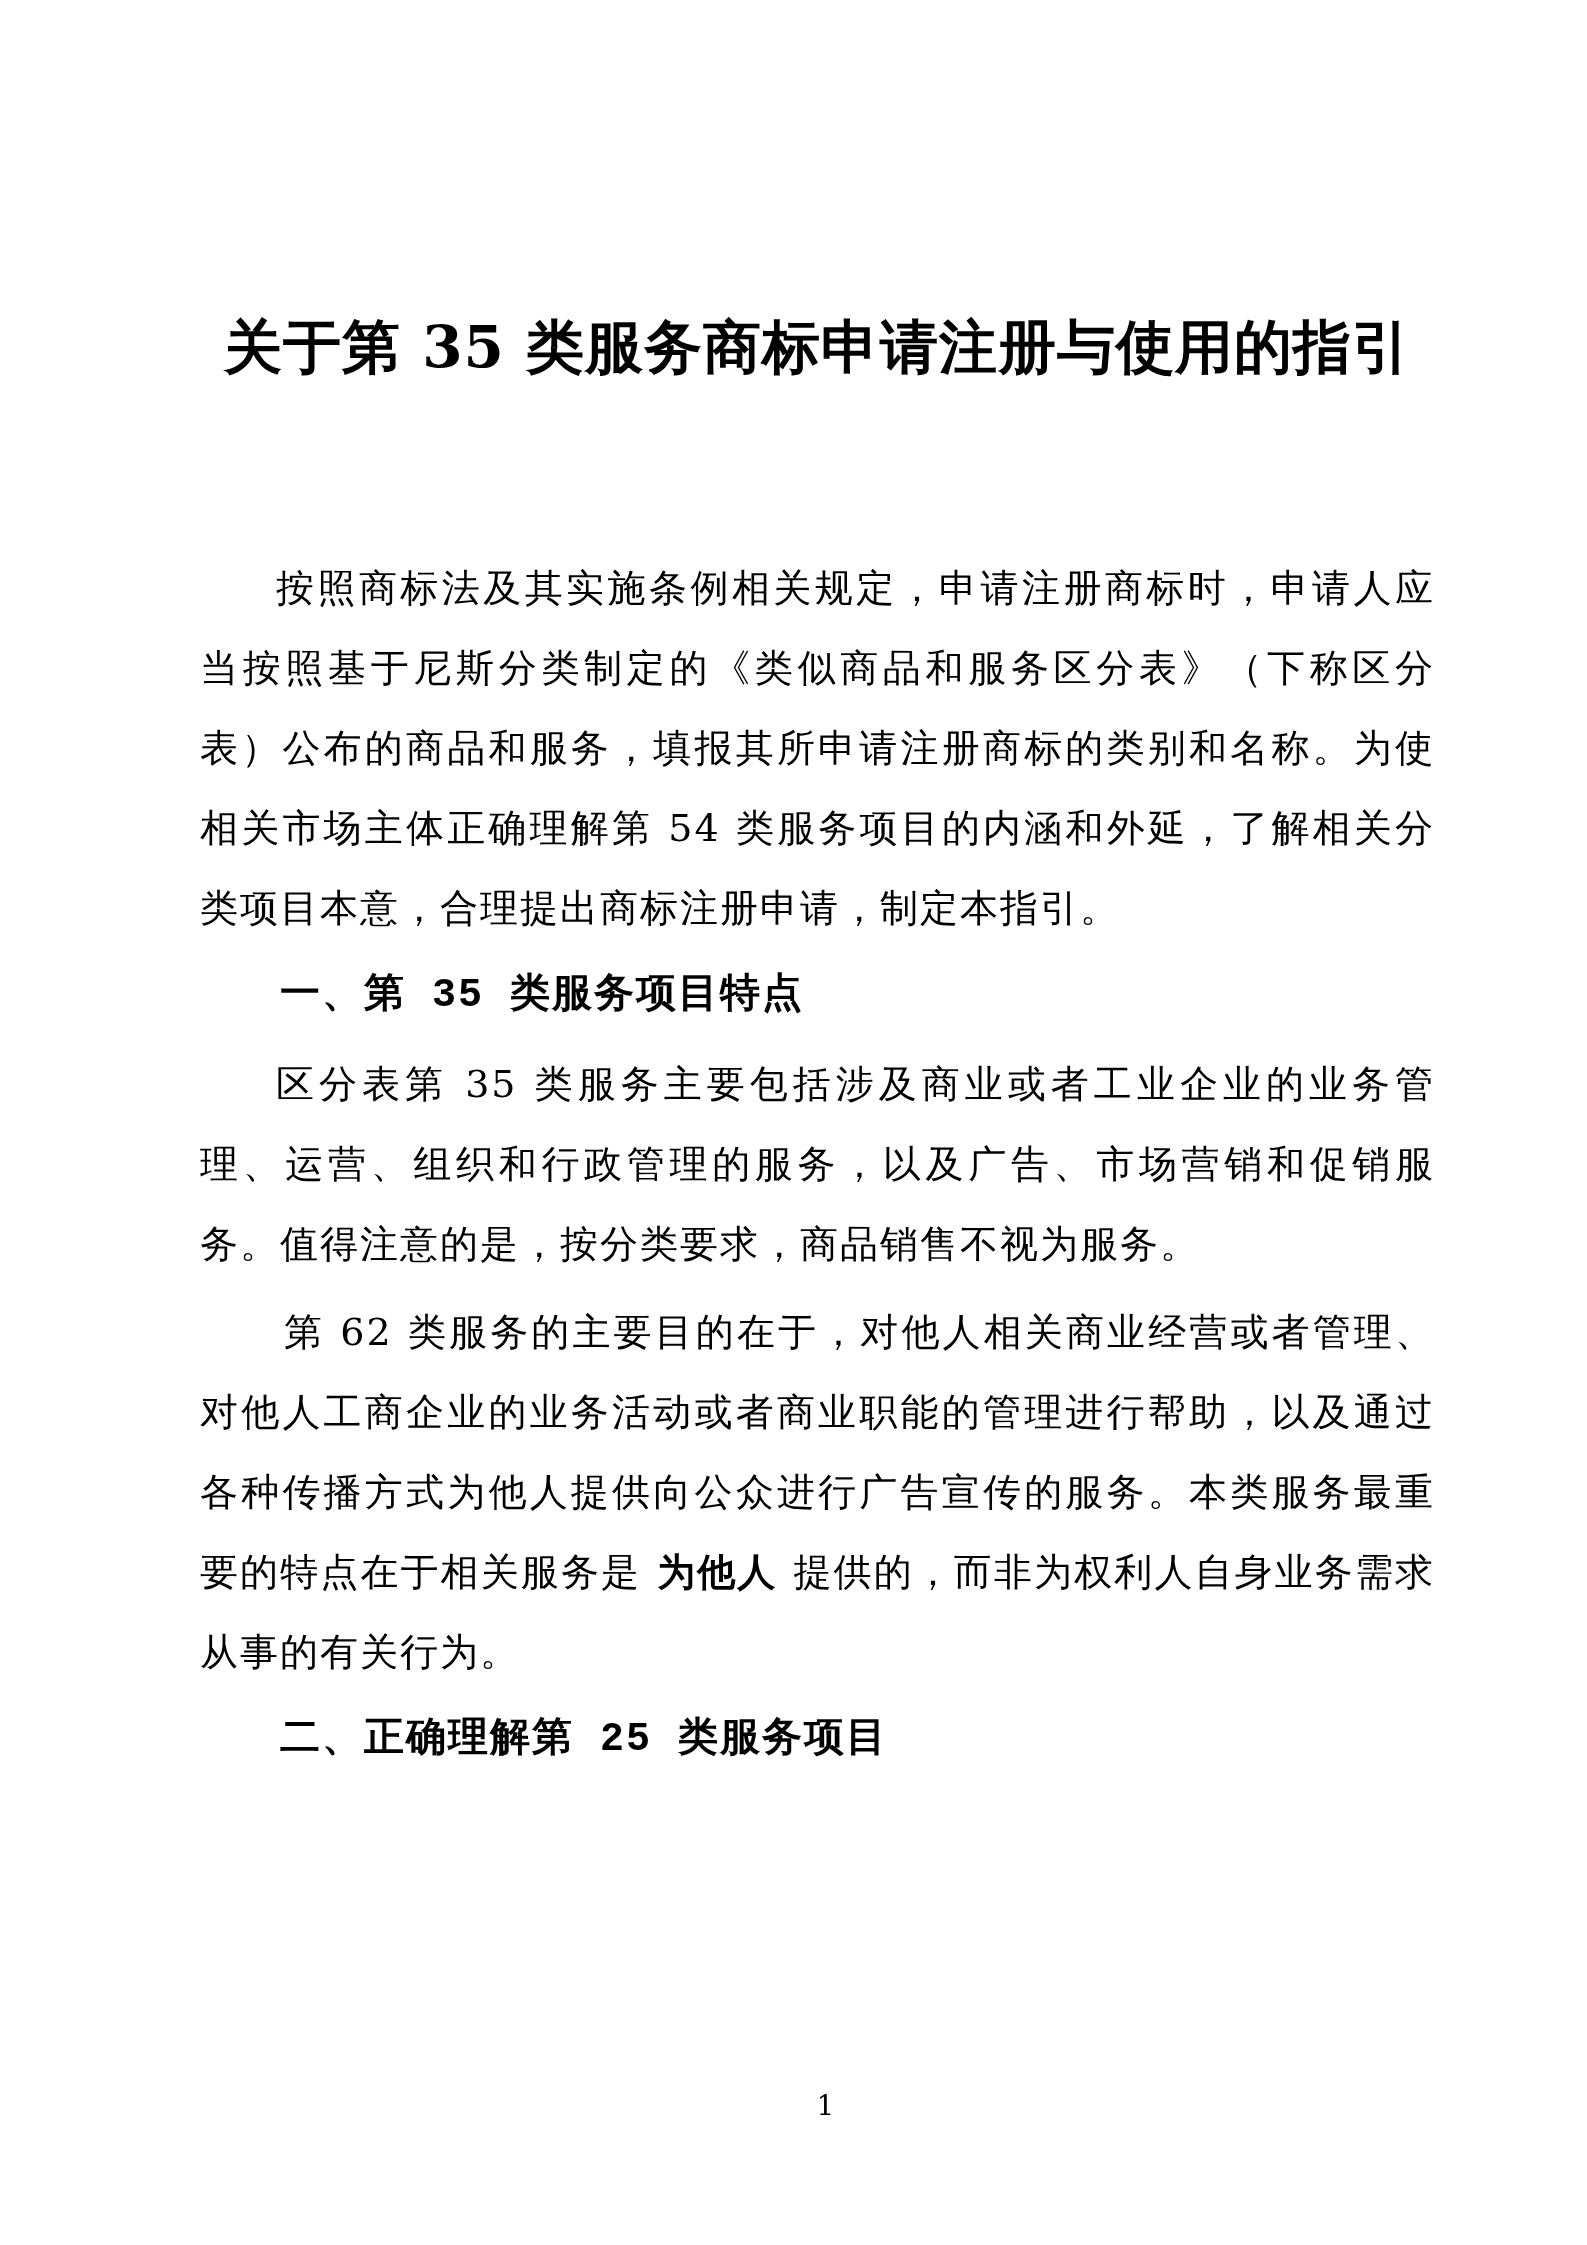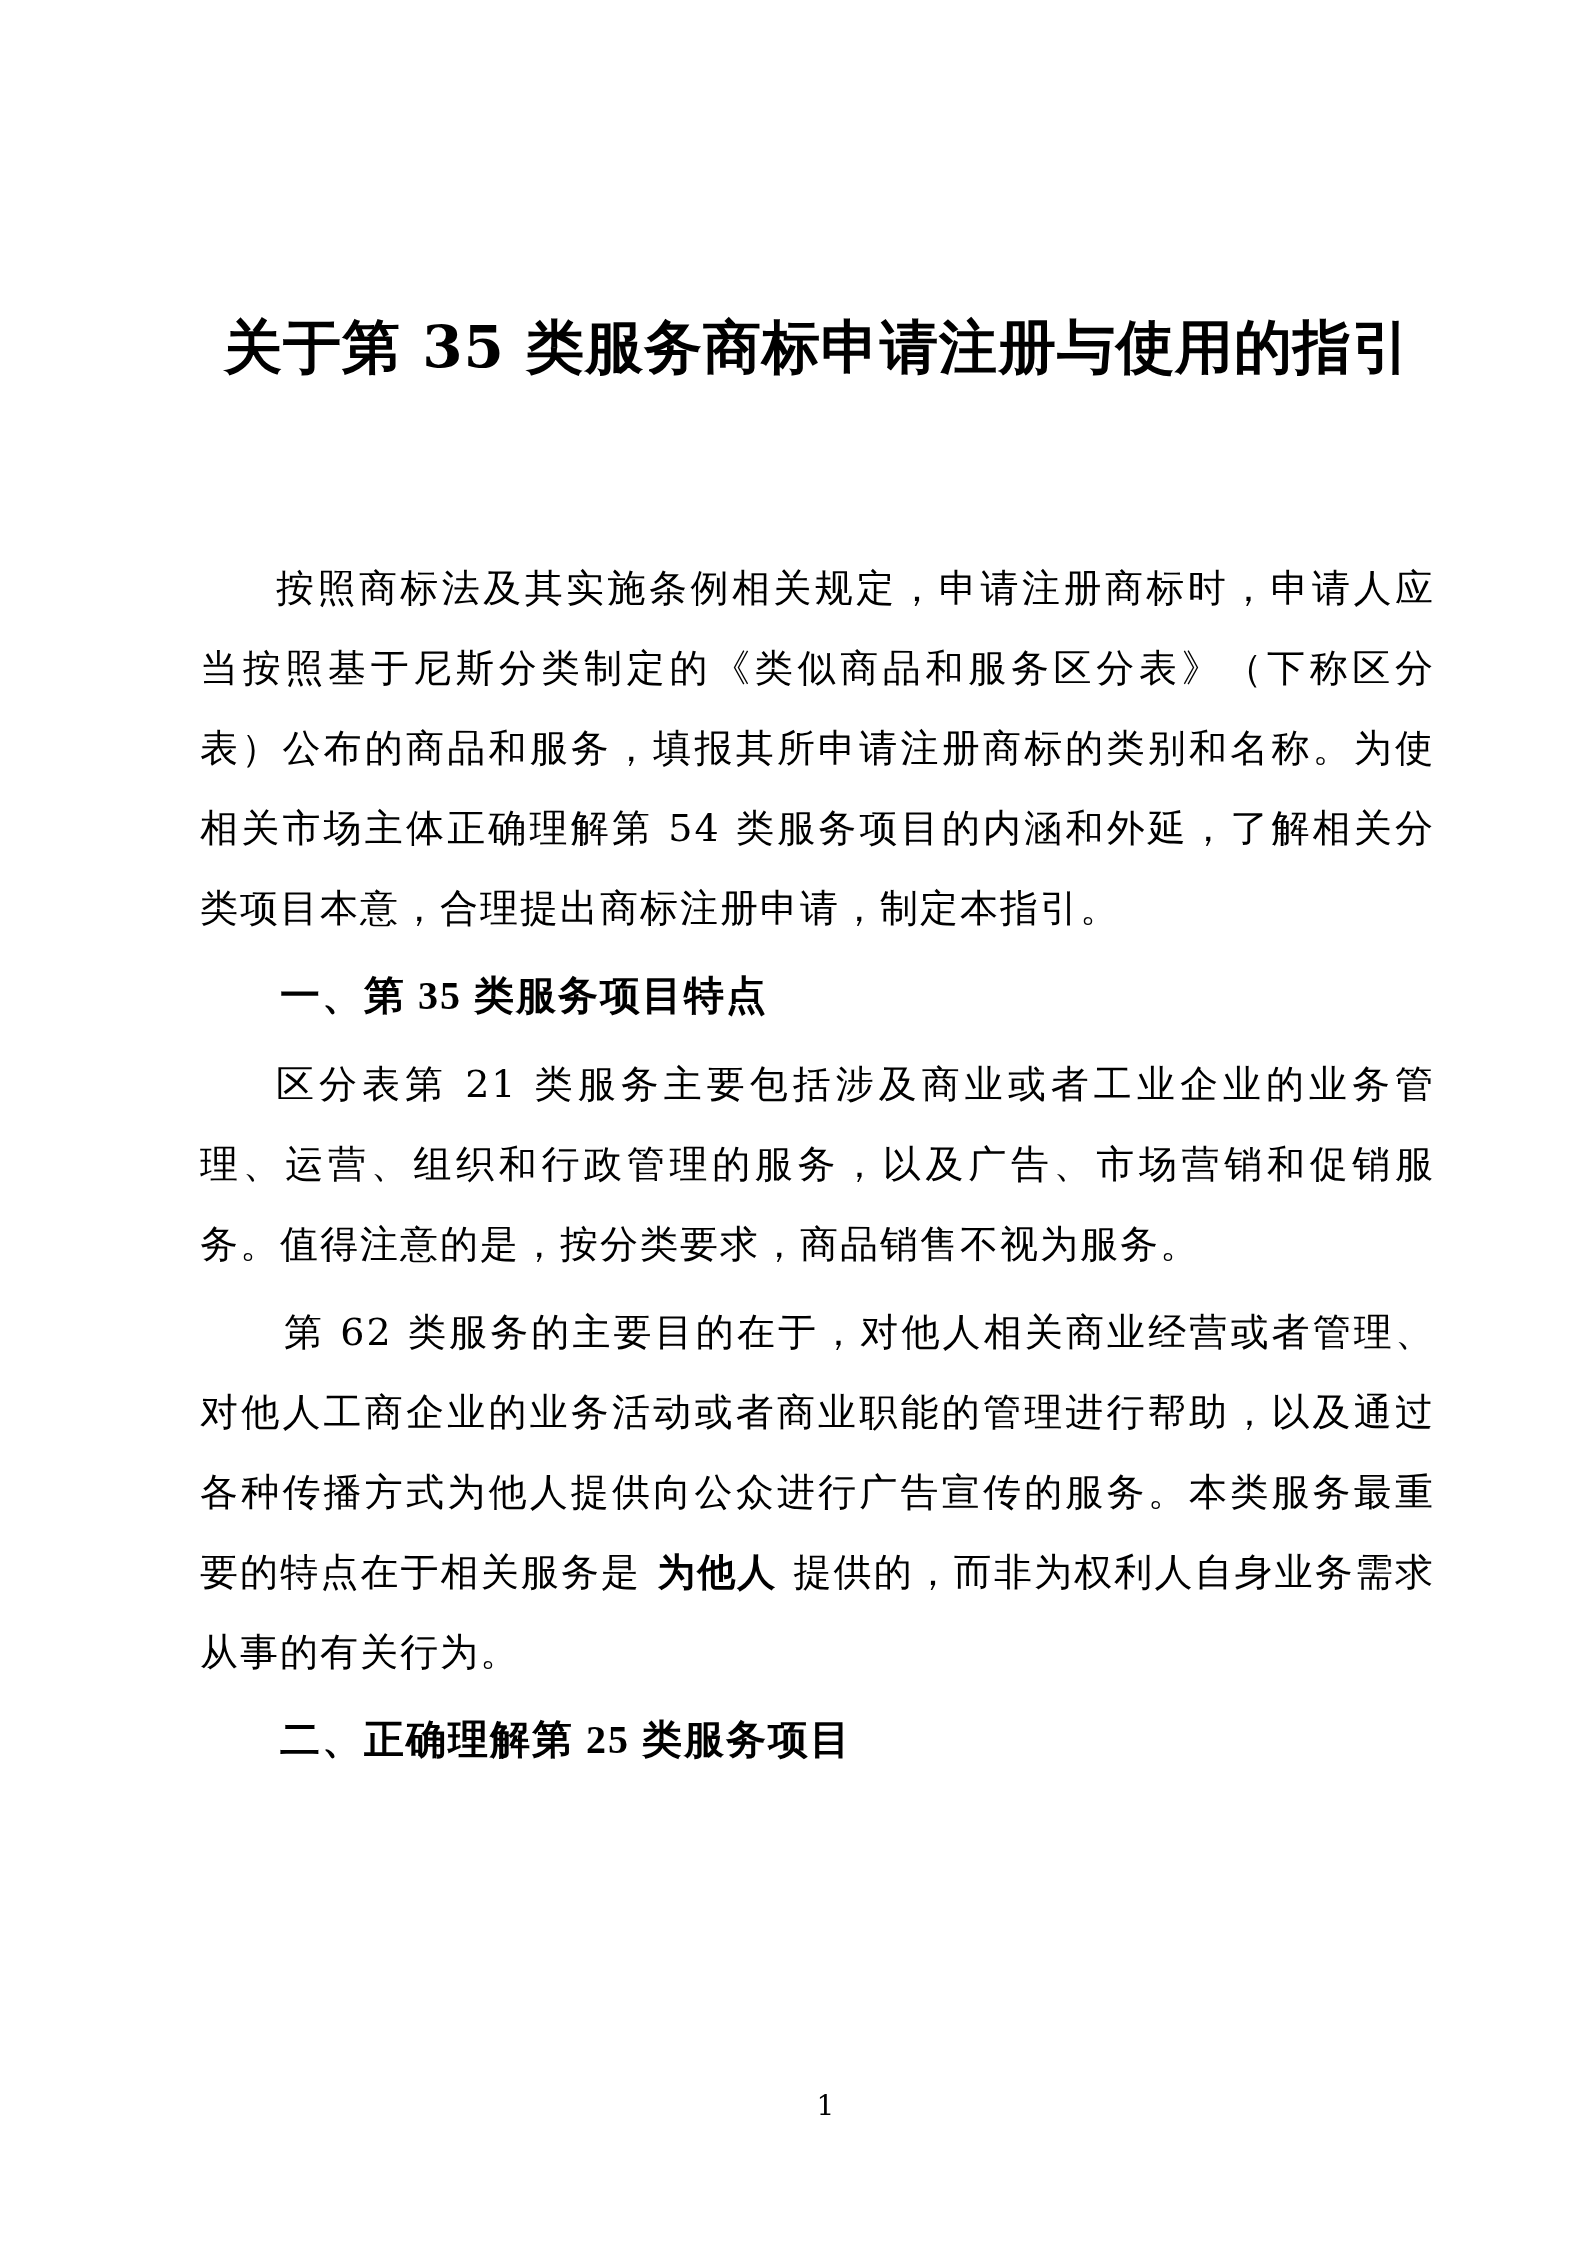--- a/index.html
+++ b/index.html
@@ -33,21 +33,21 @@
   }
   .para {
     text-indent: 2em;
     font-weight: 400;
   }
   .heading {
     text-indent: 2em;
     font-size: 40px;
     line-height: 80px;
     font-weight: 700;
-    font-family: Liberation Serif, serif;
+    font-family: Liberation Mono, monospace;
     text-align: left;
   }
   .bold-run { font-weight: 700; }
   .page-footer {
     position: absolute;
     left: 0;
     top: 2056px;
     width: 100%;
     text-align: center;
     font-size: 28px;
@@ -61,21 +61,21 @@
 <div class="page">
 
   <h1 class="doc-title">关于第 35 类服务商标申请注册与使用的指引</h1>
 
   <div class="doc-body">
 
     <p class="para">按照商标法及其实施条例相关规定，申请注册商标时，申请人应当按照基于尼斯分类制定的《类似商品和服务区分表》（下称区分表）公布的商品和服务，填报其所申请注册商标的类别和名称。为使相关市场主体正确理解第 54 类服务项目的内涵和外延，了解相关分类项目本意，合理提出商标注册申请，制定本指引。</p>
 
     <h2 class="heading">一、第 35 类服务项目特点</h2>
 
-    <p class="para">区分表第 21 类服务主要包括涉及商业或者工业企业的业务管理、运营、组织和行政管理的服务，以及广告、市场营销和促销服务。值得注意的是，按分类要求，商品销售不视为服务。</p>
+    <p class="para">区分表第 35 类服务主要包括涉及商业或者工业企业的业务管理、运营、组织和行政管理的服务，以及广告、市场营销和促销服务。值得注意的是，按分类要求，商品销售不视为服务。</p>
 
     <p class="para"><span>第 62 类服务的主要目的在于，对他人相关商业经营或者管理、对他人工商企业的业务活动或者商业职能的管理进行帮助，以及通过各种传播方式为他人提供向公众进行广告宣传的服务。本类服务最重要的特点在于相关服务是</span><span class="bold-run">为他人</span><span>提供的，而非为权利人自身业务需求从事的有关行为。</span></p>
 
     <h2 class="heading">二、正确理解第 25 类服务项目</h2>
 
 
   </div>
 
   <div class="page-footer">1</div>
 

